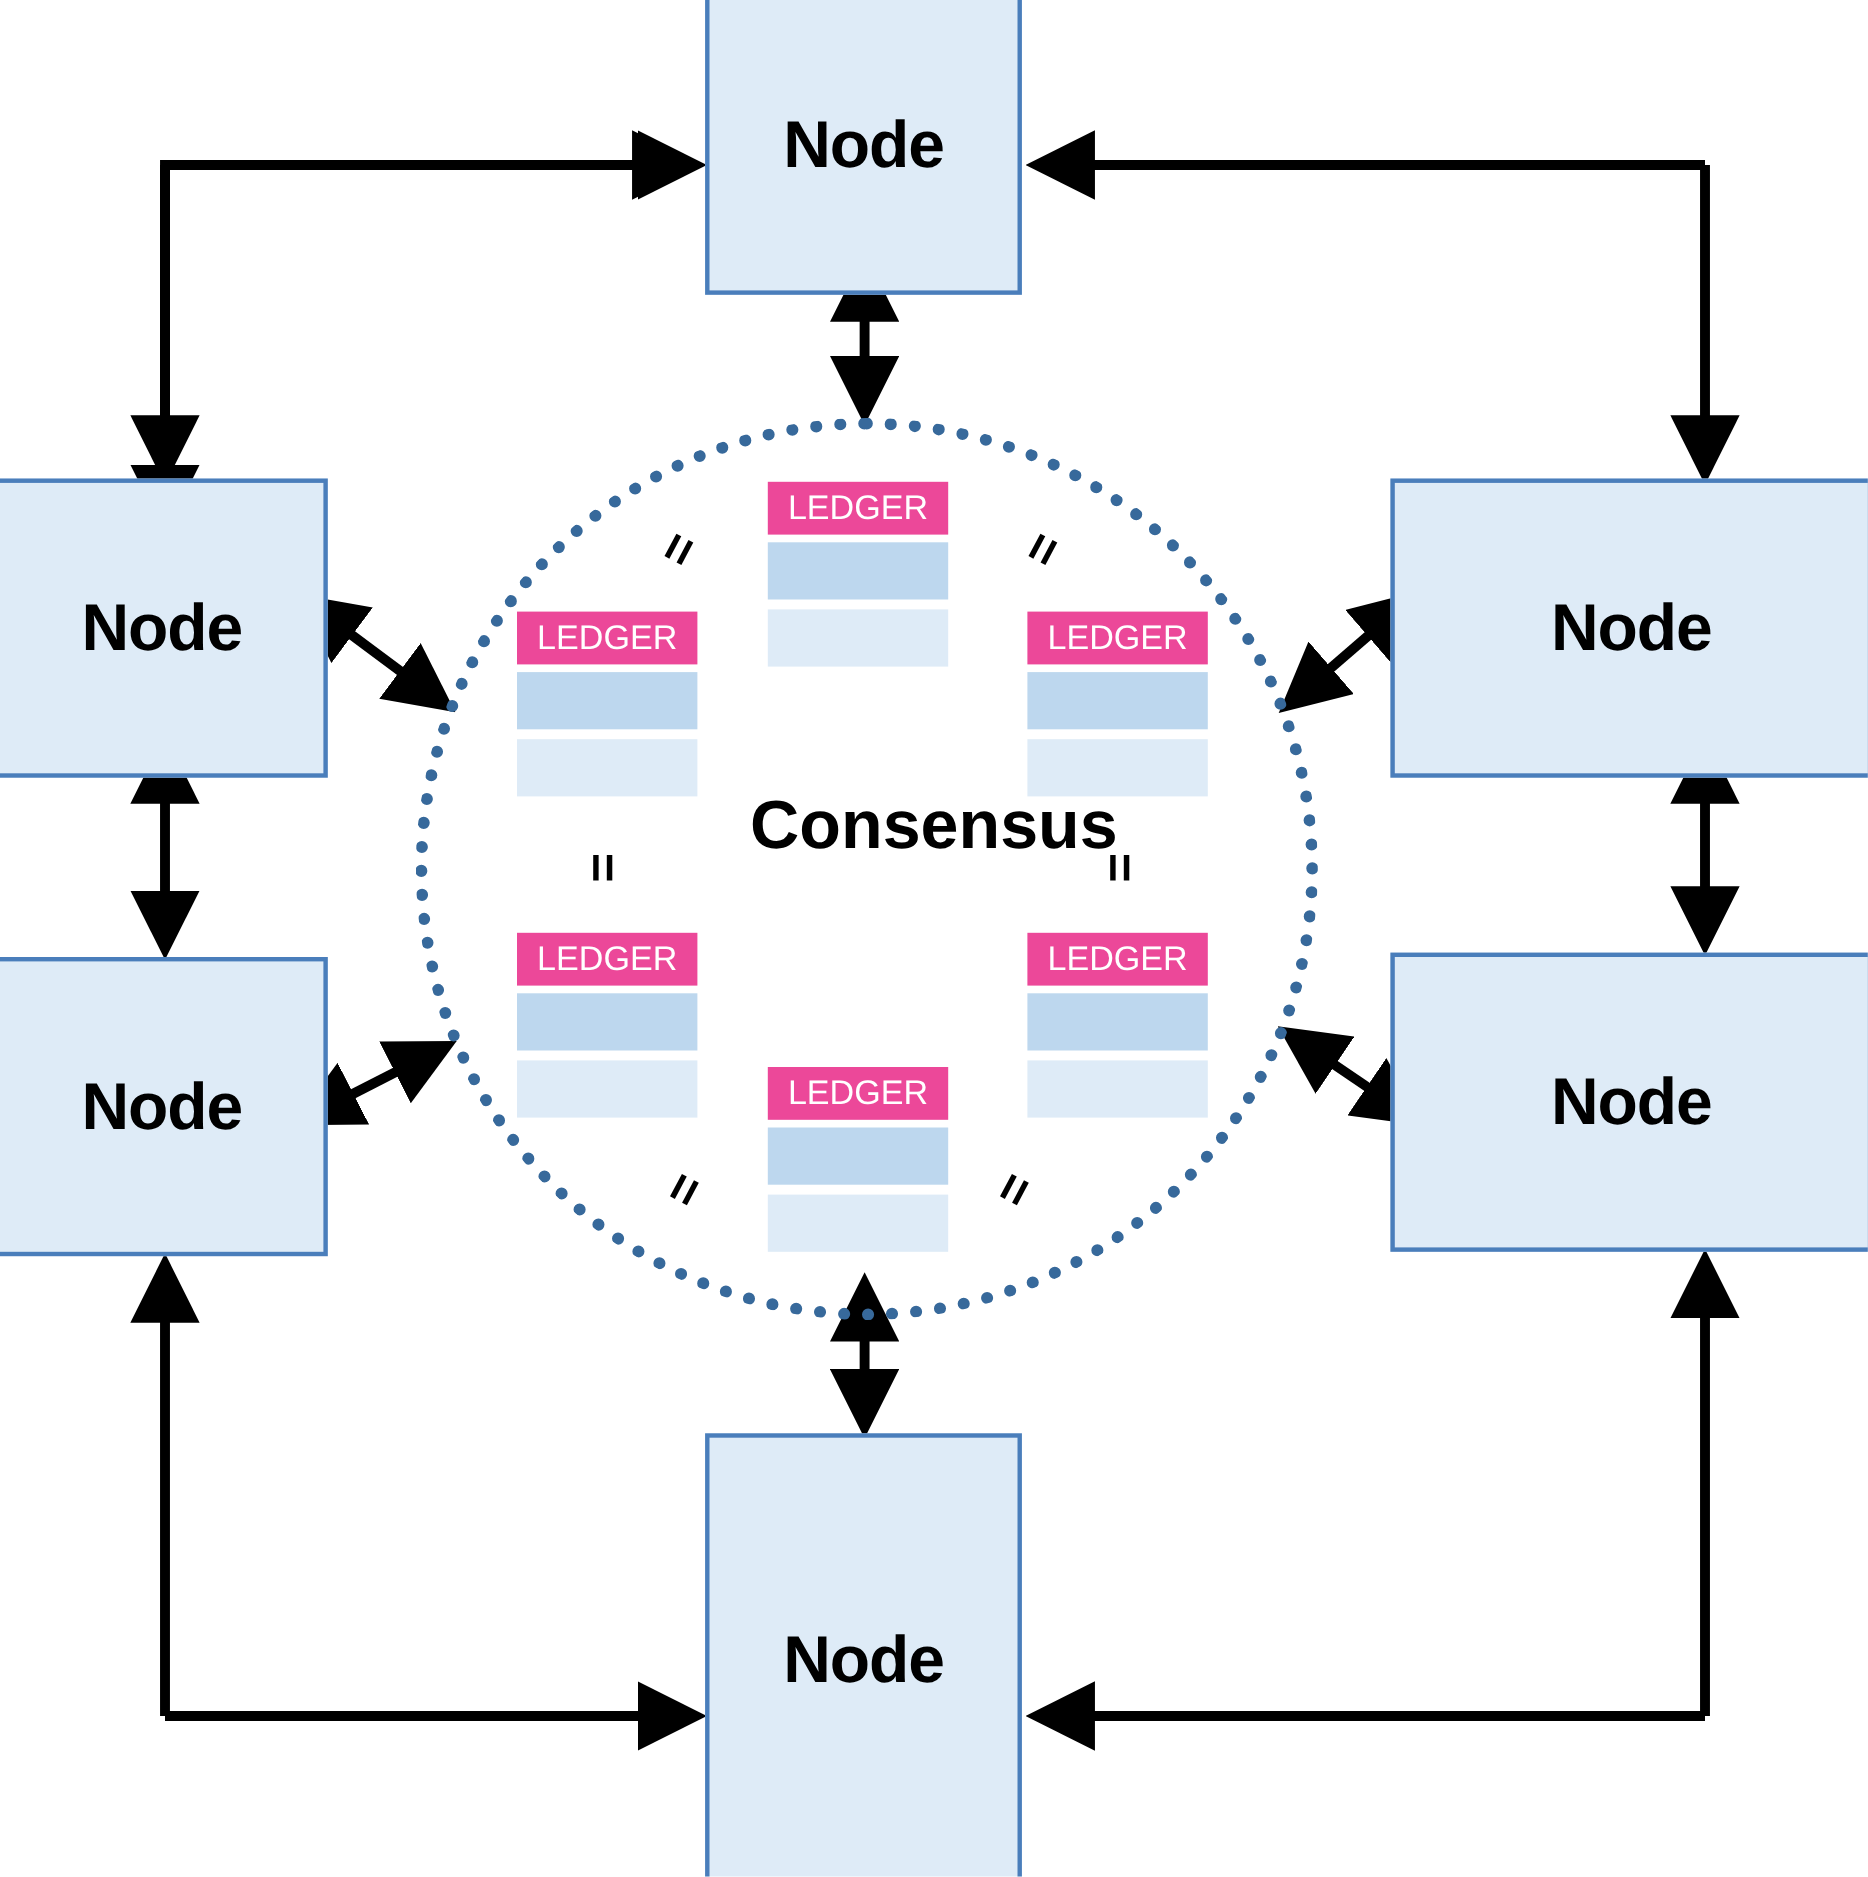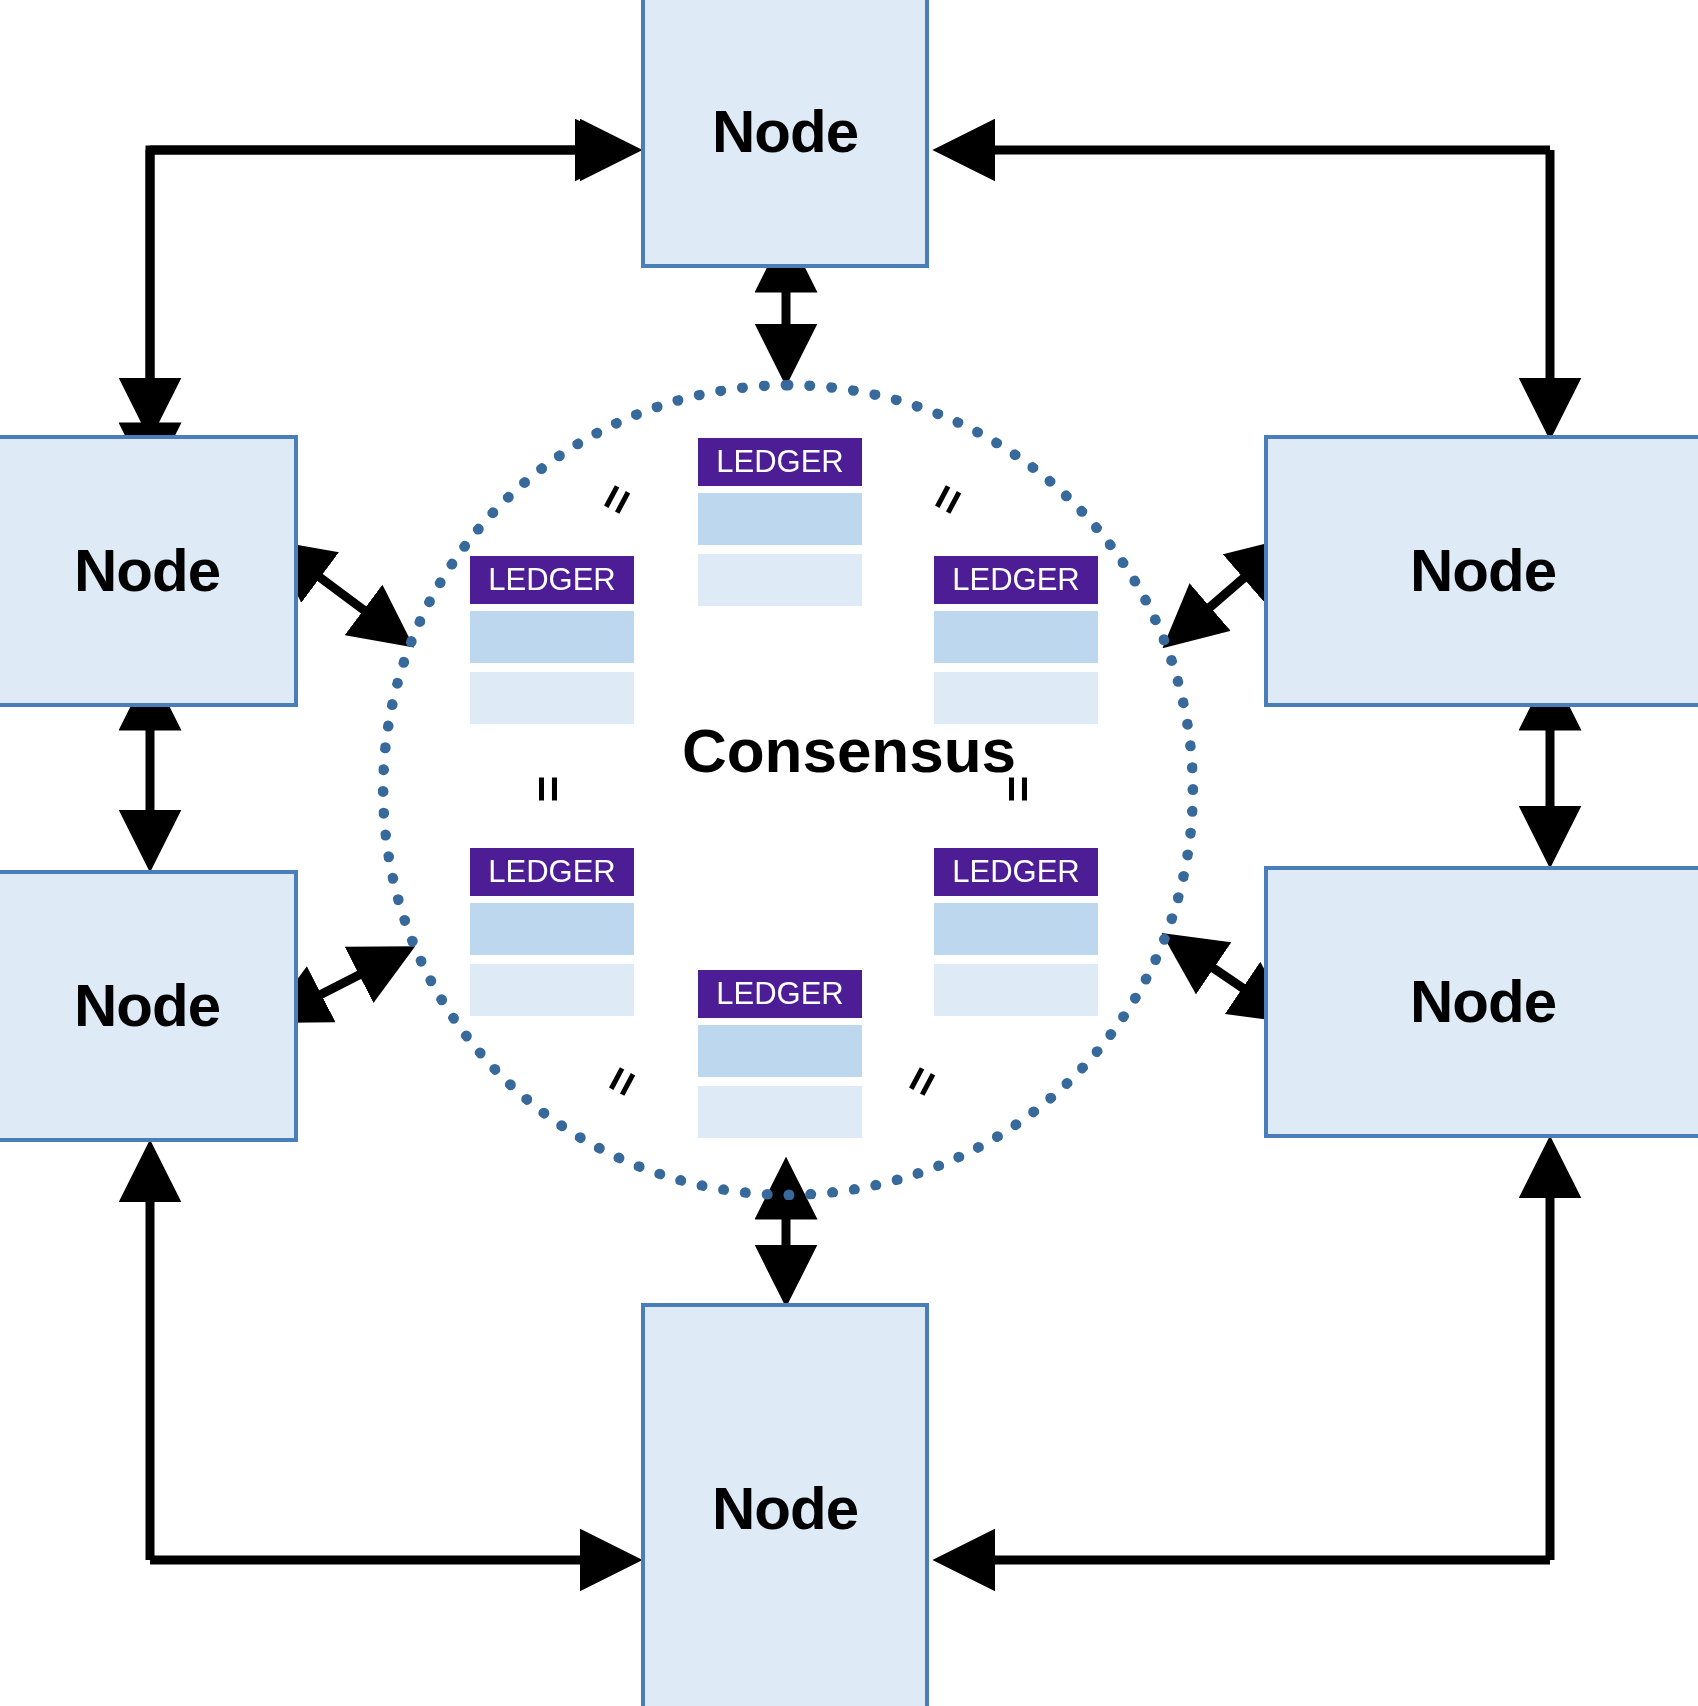--- a/index.html
+++ b/index.html
@@ -47,21 +47,21 @@
     font-family:"Liberation Sans",sans-serif;
     font-weight:bold;
     font-size:62px;
     color:#000;
     line-height:1;
   }
 
   
   .ledger{ position:absolute; width:164px; }
   .ledger .ledger-head{
-    background:#4c1d95;
+    background:#ec4899;
     color:#ffffff;
     font-family:"Liberation Sans",sans-serif;
     font-size:31px;
     font-weight:normal;
     line-height:48px;
     height:48px;
     text-align:center;
     white-space:nowrap;
   }
   .ledger .row-a{background:#BDD7EE;height:52px;margin-top:7px;}

